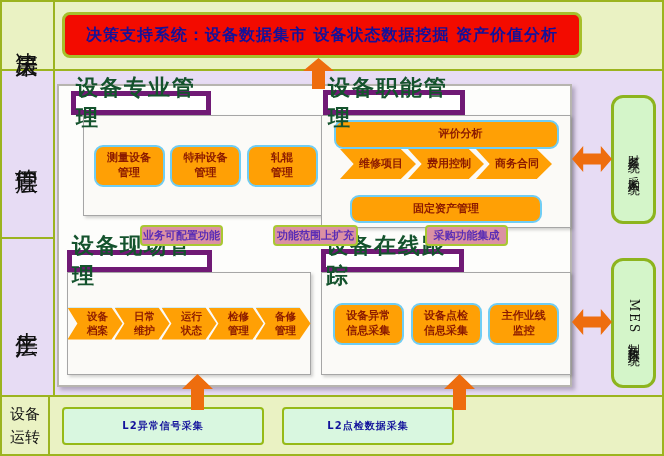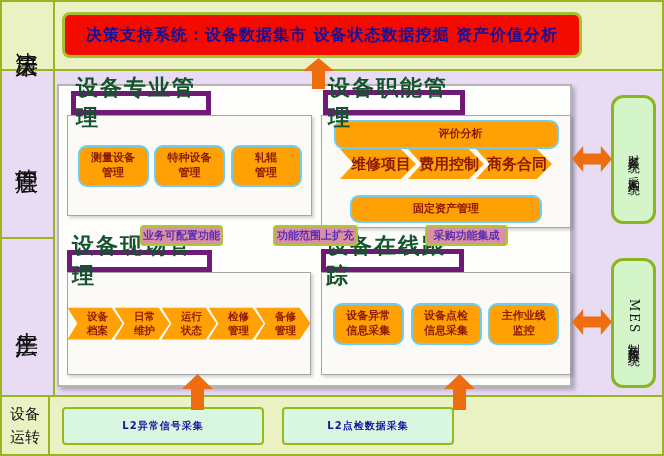--- a/index.html
+++ b/index.html
@@ -19,41 +19,41 @@
   
   .banner{left:60px;top:10px;width:520px;height:46px;background:#f30b00;border:3px solid #a6bf2a;border-radius:8px;
           display:flex;align-items:center;justify-content:center;color:#12129b;font-weight:bold;font-size:16px;letter-spacing:1px;}
   
   .panel{left:55px;top:82px;width:515px;height:303px;background:#fdfdfb;border:2px solid #b7b5af;
          box-shadow:3px 3px 4px rgba(110,100,125,.45);}
   .gtitle{background:#fff;border:5px solid #701a75;display:flex;align-items:center;justify-content:center;
           font-family:"DejaVu Serif",serif;font-weight:bold;font-size:22px;color:#14532d;letter-spacing:2px;z-index:2;}
   .gbox{background:#fbfaf7;border:1px solid #a6a6a6;box-shadow:2px 2px 3px rgba(0,0,0,.18);}
   .t-prof{left:12px;top:5px;width:140px;height:24px;}
-  .c-prof{left:8px;top:29px;width:245px;height:101px;display:flex;align-items:center;justify-content:space-evenly;padding:0 4px;}
+  .c-prof{left:24px;top:29px;width:245px;height:101px;display:flex;align-items:center;justify-content:space-evenly;padding:0 4px;}
   .t-func{left:264px;top:4px;width:142px;height:25px;}
   .c-func{left:262px;top:29px;width:250px;height:113px;display:flex;flex-direction:column;align-items:center;justify-content:space-evenly;padding:4px 0;}
   .t-field{left:8px;top:164px;width:145px;height:22px;}
   .c-field{left:8px;top:186px;width:244px;height:103px;display:flex;flex-direction:column;align-items:center;justify-content:space-evenly;padding:2px 0;}
   .t-online{left:262px;top:163px;width:143px;height:23px;}
   .c-online{left:262px;top:186px;width:250px;height:103px;display:flex;align-items:center;justify-content:space-evenly;padding:0 4px;}
   
   .obox{background:#ffa005;border:2px solid #6fcdf4;border-radius:9px;color:#8c1a00;font-weight:bold;font-size:11px;
         display:flex;align-items:center;justify-content:center;text-align:center;white-space:pre-line;line-height:1.3;}
   .item{width:67px;height:38px;}
   .wide{height:25px;display:flex;align-items:center;justify-content:center;}
   .w-eval{width:192px;padding-left:29px;}
   .w-assets{width:188px;height:24px;margin-top:16px;}
   .w-machine{width:224px;height:24px;}
   .chevrow{display:flex;align-items:center;}
   .chev{background:#ffa005;color:#8c1a00;font-weight:bold;display:flex;align-items:center;justify-content:center;
         text-align:center;white-space:pre-line;line-height:1.25;
         clip-path:polygon(0 0,80% 0,100% 50%,80% 100%,0 100%,18% 50%);
         filter:drop-shadow(0 0 1.3px #6fcdf4) drop-shadow(0 0 1px #6fcdf4);}
-  .chev-func{width:70px;height:30px;font-size:15px;padding-left:6px;}
+  .chev-func{width:70px;height:30px;font-size:11px;padding-left:6px;}
   .chev-field{width:50px;height:32px;font-size:10.5px;padding-left:5px;}
   .chev + .chev{margin-left:-8px;}
   
   .note{background:#db91a3;border:2px solid #a9c832;border-radius:4px;color:#5a2db5;font-weight:bold;font-size:11px;
         display:flex;align-items:center;justify-content:center;z-index:3;height:21px;top:139px;}
   .note1{left:81px;width:83px;}
   .note2{left:214px;width:85px;}
   .note3{left:366px;width:83px;}
   
   .sysbox{width:45px;background:#d4f5c9;border:3px solid #8db41e;border-radius:12px;color:#111;font-size:12px;

